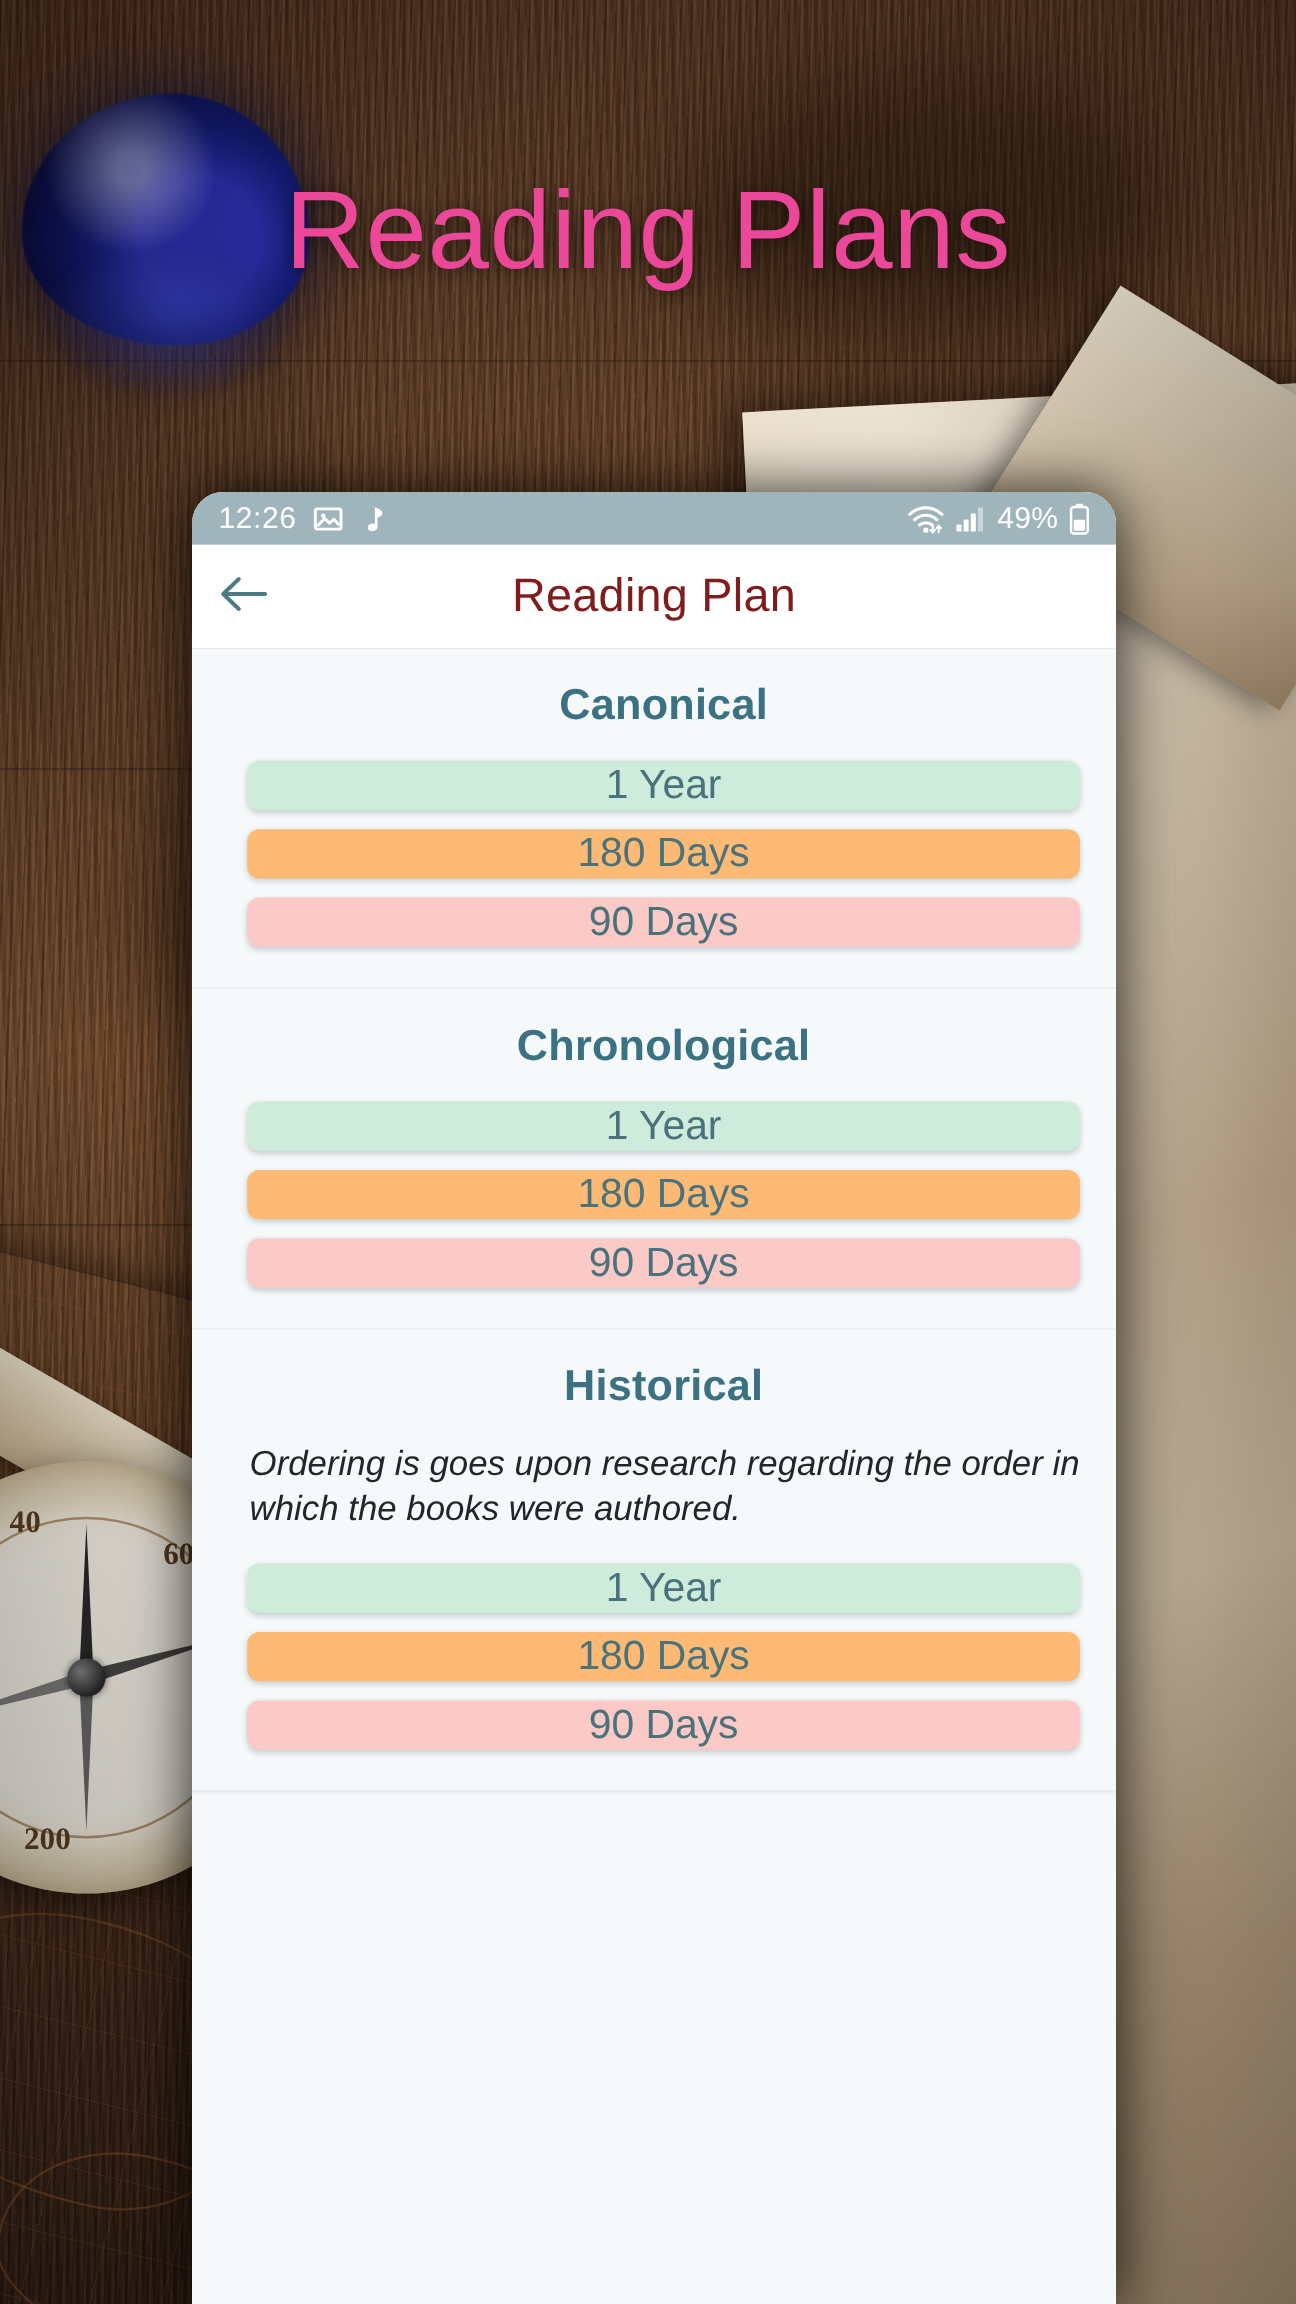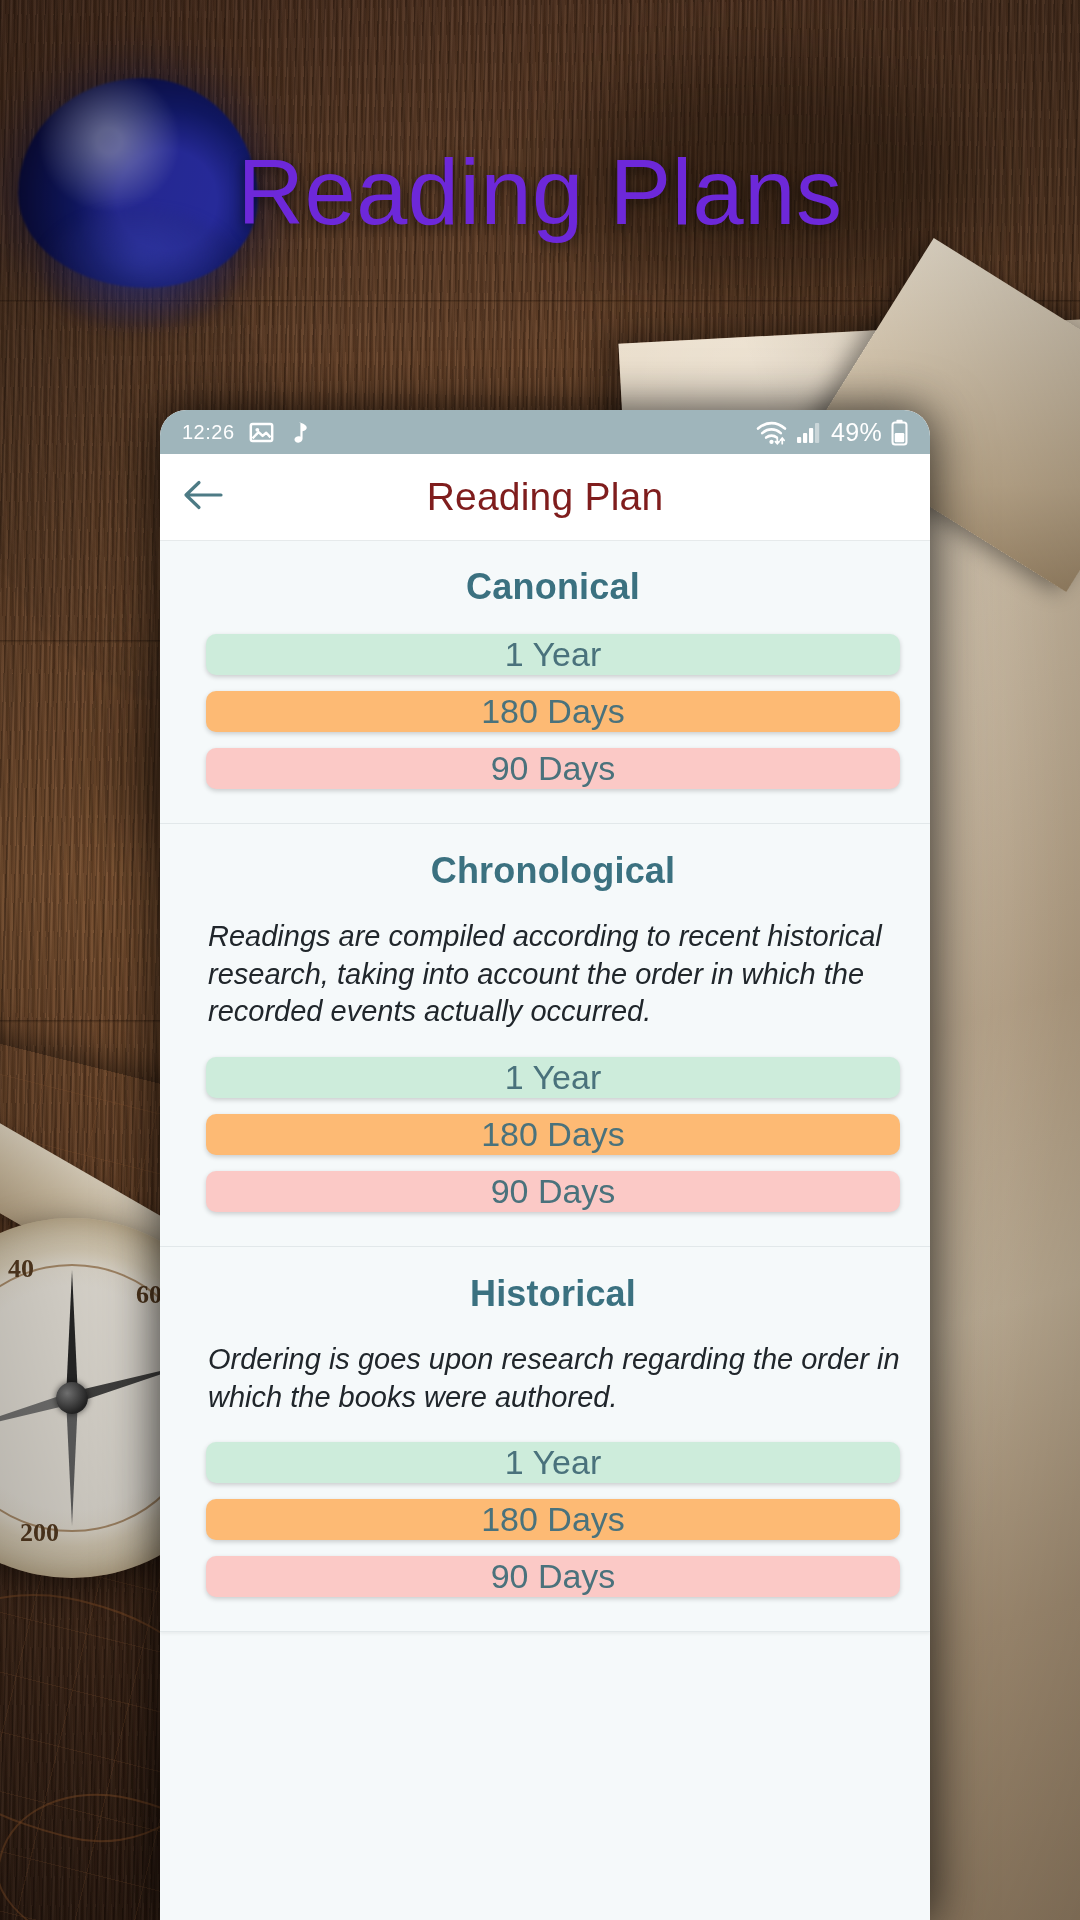--- a/index.html
+++ b/index.html
@@ -224,21 +224,21 @@
     pointer-events: none;
   }
 
   
   #page-title {
     position: absolute;
     left: 0;
     top: 140px;
     width: 1080px;
     text-align: center;
-    color: #6d28d9;
+    color: #ec4899;
     font-size: 92px;
     font-weight: 300;
     letter-spacing: 0.5px;
     text-shadow: 0 3px 14px rgba(0,0,0,.55);
     font-family: "Liberation Sans", sans-serif;
   }
 
   
   #phone {
     position: absolute;
@@ -263,21 +263,21 @@
     color: #ffffff;
     border-top-left-radius: 26px;
     border-top-right-radius: 26px;
   }
   #status-left {
     display: flex;
     align-items: center;
     gap: 13px;
   }
   #status-time {
-    font-size: 20px;
+    font-size: 25px;
     font-weight: 400;
     letter-spacing: .5px;
   }
   #status-right {
     margin-left: auto;
     display: flex;
     align-items: center;
     gap: 9px;
     justify-content: center;
   }
@@ -485,21 +485,20 @@
       <div class="plan-title">Canonical</div>
       <div class="btn-row">
         <button class="plan-btn green">1 Year</button>
         <button class="plan-btn yellow">180 Days</button>
         <button class="plan-btn pink">90 Days</button>
       </div>
     </div>
 
     <div class="plan-card">
       <div class="plan-title">Chronological</div>
-      <p class="plan-desc">Readings are compiled according to recent historical research, taking into account the order in which the recorded events actually occurred.</p>
       <div class="btn-row">
         <button class="plan-btn green">1 Year</button>
         <button class="plan-btn yellow">180 Days</button>
         <button class="plan-btn pink">90 Days</button>
       </div>
     </div>
 
     <div class="plan-card">
       <div class="plan-title">Historical</div>
       <p class="plan-desc">Ordering is goes upon research regarding the order in which the books were authored.</p>

